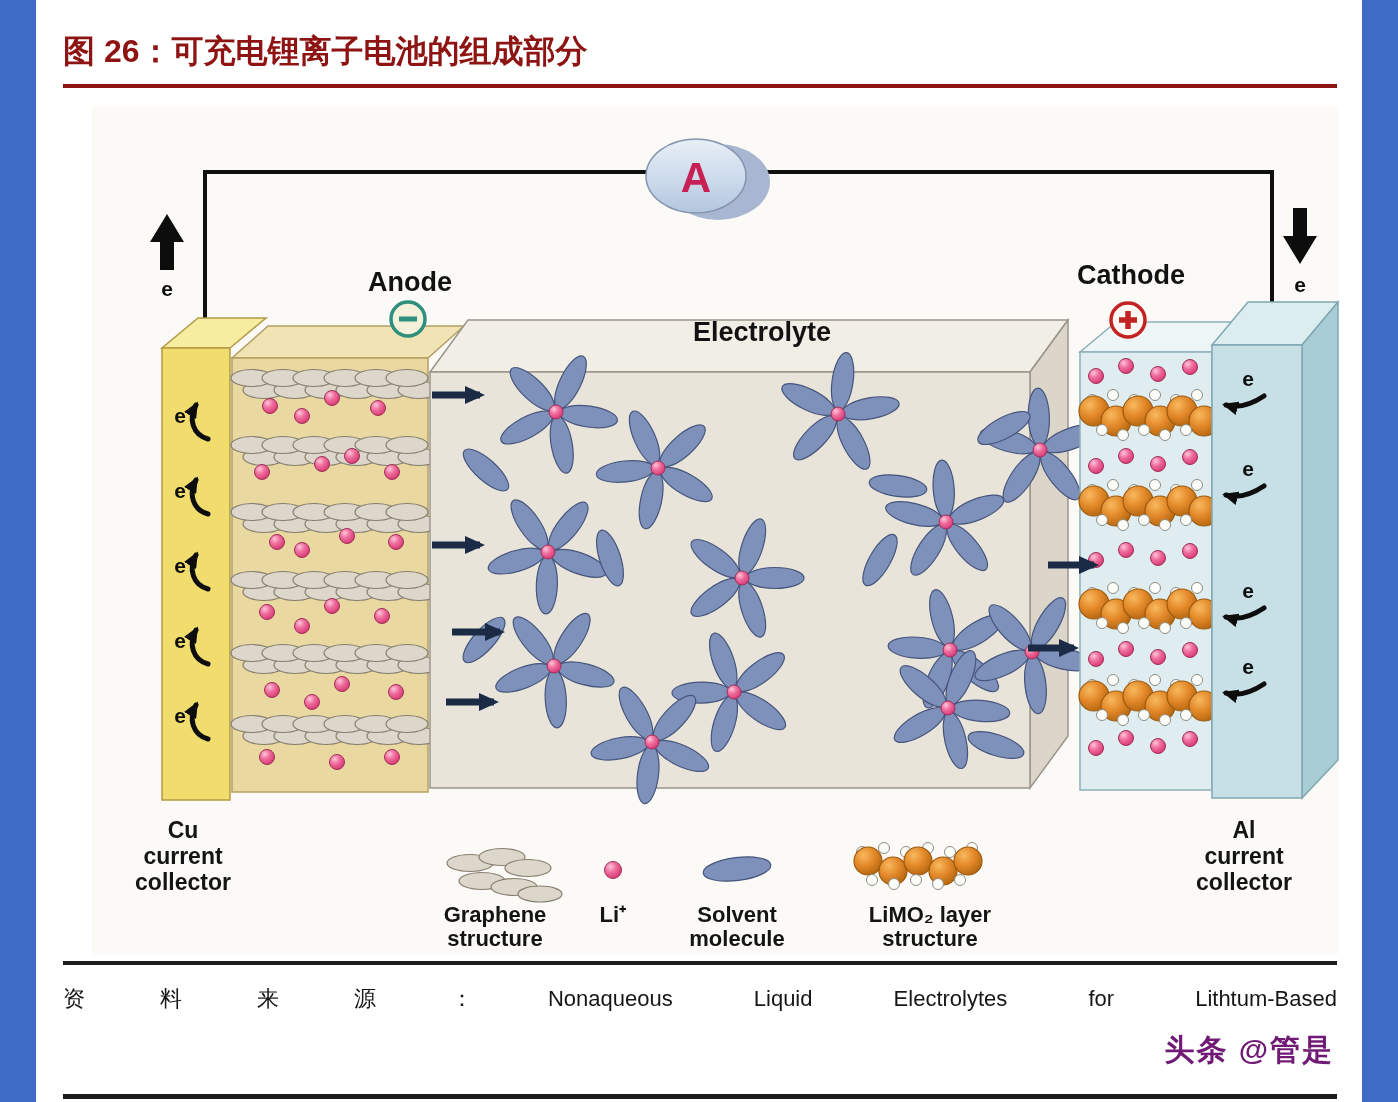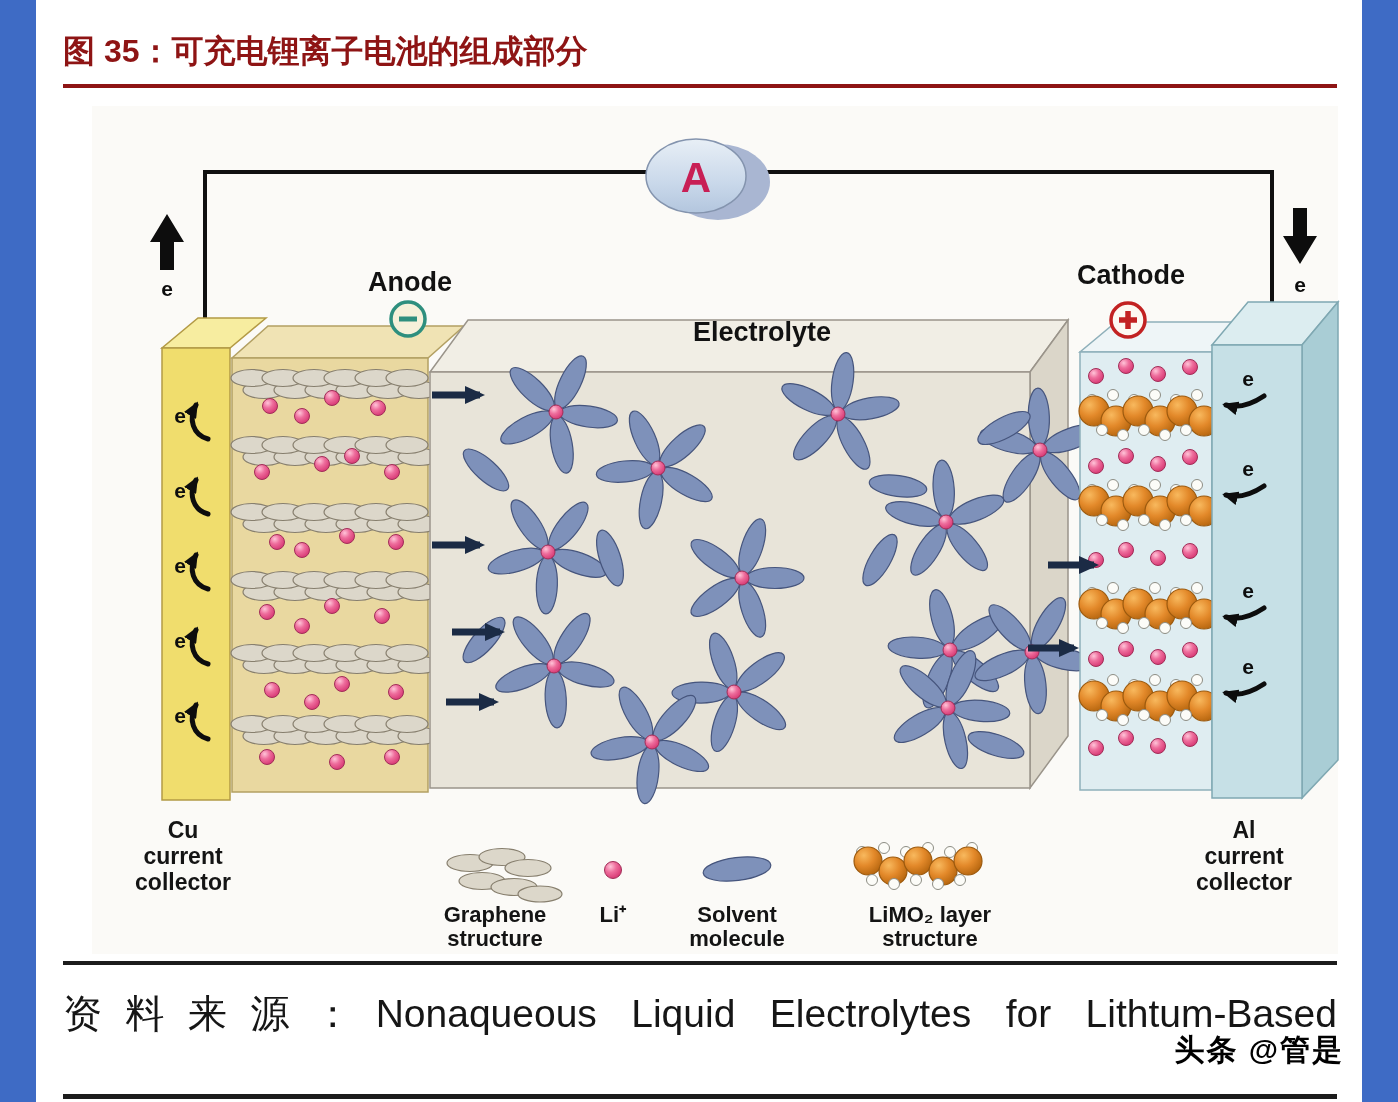--- a/index.html
+++ b/index.html
@@ -9,44 +9,44 @@
   .side-bar { position:absolute; top:0; width:36px; height:1102px; background:#3e6bc5; }
   .side-bar.left { left:0; }
   .side-bar.right { right:0; }
   .title { position:absolute; left:63px; top:30px; font-size:32px; font-weight:bold; color:#8e1414; white-space:nowrap; }
   .title-rule { position:absolute; left:63px; top:84px; width:1274px; height:4px; background:#8e1414; }
   .figure-bg { position:absolute; left:92px; top:106px; width:1246px; height:848px; background:#fbfaf7; }
   svg.diagram { position:absolute; left:0; top:0; }
   .rule-black { position:absolute; left:63px; width:1274px; background:#1c1c1c; }
   .rule-src-top { top:961px; height:4px; }
   .rule-bottom { top:1094px; height:5px; }
-  .source { position:absolute; left:63px; top:980px; width:1274px; font-size:39px; color:#161616; line-height:1.75; }
+  .source { position:absolute; left:63px; top:980px; width:1274px; font-size:22px; color:#161616; line-height:1.75; }
   .source .l1 { text-align:justify; text-align-last:justify; }
-  .watermark { position:absolute; right:54px; top:1030px; font-size:30px; font-weight:bold; color:#000000;
+  .watermark { position:absolute; right:64px; top:1030px; font-size:30px; font-weight:bold; color:#701a75;
                text-shadow:0 0 2px #ffffff; letter-spacing:2px; }
 
   
   .alabel  { font:bold 42px "Liberation Sans", sans-serif; fill:#c81f55; text-anchor:middle; }
   .dlabel  { font:bold 27px "Liberation Sans", sans-serif; fill:#121212; text-anchor:middle; }
   .elabel  { font:bold 21px "Liberation Sans", sans-serif; fill:#0d0d0d; text-anchor:middle; }
   .clabel  { font:bold 23px "Liberation Sans", sans-serif; fill:#141414; text-anchor:middle; }
   .llabel  { font:bold 22px "Liberation Sans", sans-serif; fill:#141414; text-anchor:middle; }
   .earrow  { fill:none; stroke:#0d0d0d; stroke-width:5; stroke-linecap:round; }
   .wire    { fill:none; stroke:#101010; stroke-width:4; }
   .petal   { fill:#7e91ba; stroke:#46557d; stroke-width:1.2; }
   .graphene{ fill:#dcd7ca; stroke:#877f6e; stroke-width:1.2; }
 </style>
 </head>
 <body>
 
 <div class="page">
   <div class="side-bar left"></div>
   <div class="side-bar right"></div>
 
-  <div class="title">图 35：可充电锂离子电池的组成部分</div>
+  <div class="title">图 26：可充电锂离子电池的组成部分</div>
   <div class="title-rule"></div>
   <div class="figure-bg"></div>
 
   <svg class="diagram" width="1398" height="1102" viewBox="0 0 1398 1102">
     <defs>
       <radialGradient id="liG" cx="35%" cy="30%" r="75%">
         <stop offset="0%" stop-color="#ffc4d8"></stop>
           <stop offset="45%" stop-color="#ee6d9c"></stop>
           <stop offset="100%" stop-color="#d63672"></stop>
       </radialGradient>

